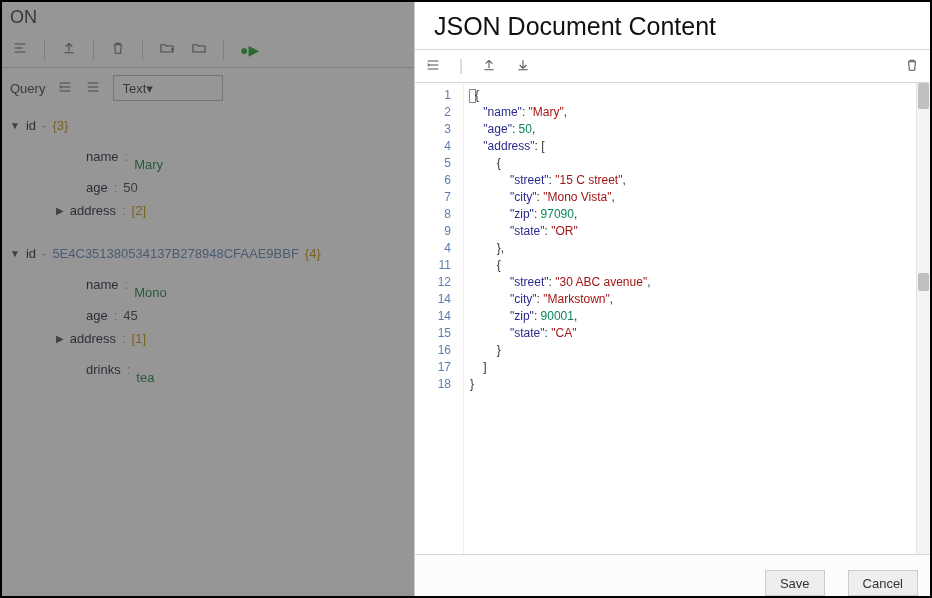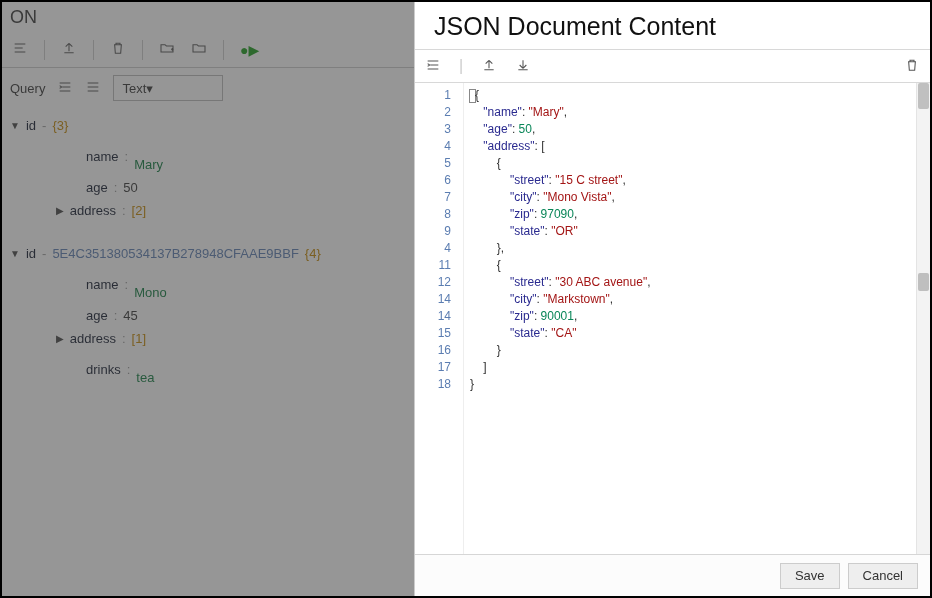--- a/index.html
+++ b/index.html
@@ -37,21 +37,21 @@
     .gutter { width: 48px; padding: 4px 12px 4px 0; text-align: right; color: #5b7db1; line-height: 17px; user-select: none; }
     .code { flex: 1; padding: 4px 0 4px 6px; line-height: 17px; white-space: pre; border-left: 1px solid #eee; position: relative; }
     .scroll-track { position: absolute; right: 0; top: 0; width: 14px; height: 100%; background: #f3f3f3; border-left: 1px solid #e4e4e4; }
     .scroll-thumb { position: absolute; right: 1px; top: 0; width: 11px; height: 26px; background: #c0c0c0; border-radius: 2px; }
 
     .str { color: #a31515; }
     .key { color: #2a2a8f; }
     .brace { color: #333; }
     .num { color: #098658; }
 
-    .modal-footer { height: 42px; border-top: 1px solid #d6d6d6; display: flex; align-items: center; justify-content: flex-end; gap: 8px; padding: 0 12px; background: #fcfcfc; }
+    .modal-footer { height: 42px; border-top: 1px solid #d6d6d6; display: flex; align-items: flex-end; justify-content: flex-end; gap: 23px; padding: 0 12px; background: #fcfcfc; }
     .btn { height: 26px; padding: 0 14px; font-size: 13px; color: #333; background: #eee; border: 1px solid #ccc; cursor: pointer; }
 
     .icon-svg { width: 16px; height: 16px; fill: none; stroke: #555; stroke-width: 1.6; }
     .play-icon { color: #1a9c1a; font-size: 14px; }
     .sep { width:1px; height:20px; background:#ccc; }
     .cursor-box { display:inline-block; outline:1px solid #888; width:5px; height:12px; vertical-align:middle; }
 
     
     .scroll-mark { position:absolute; right:1px; width:11px; height:18px; background:#bfbfbf; border-radius:2px; }
   </style>

